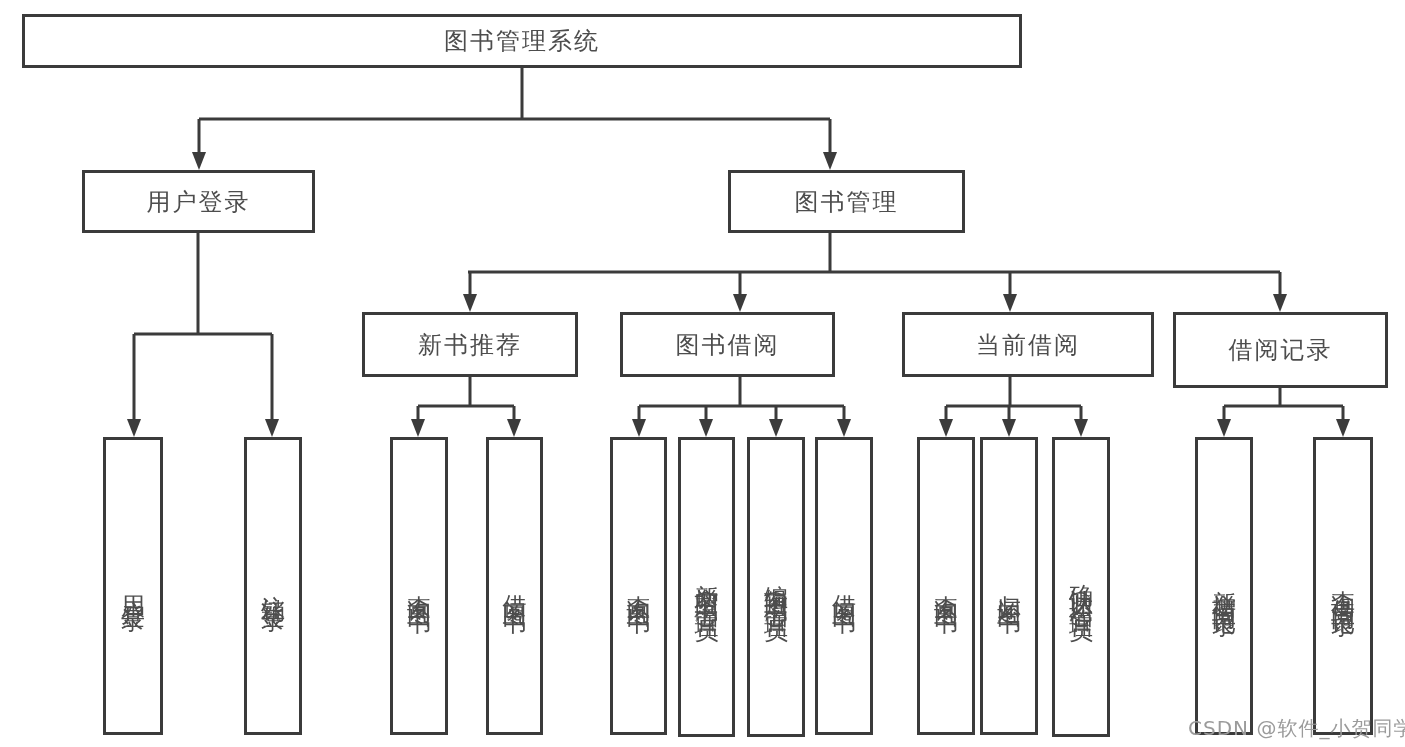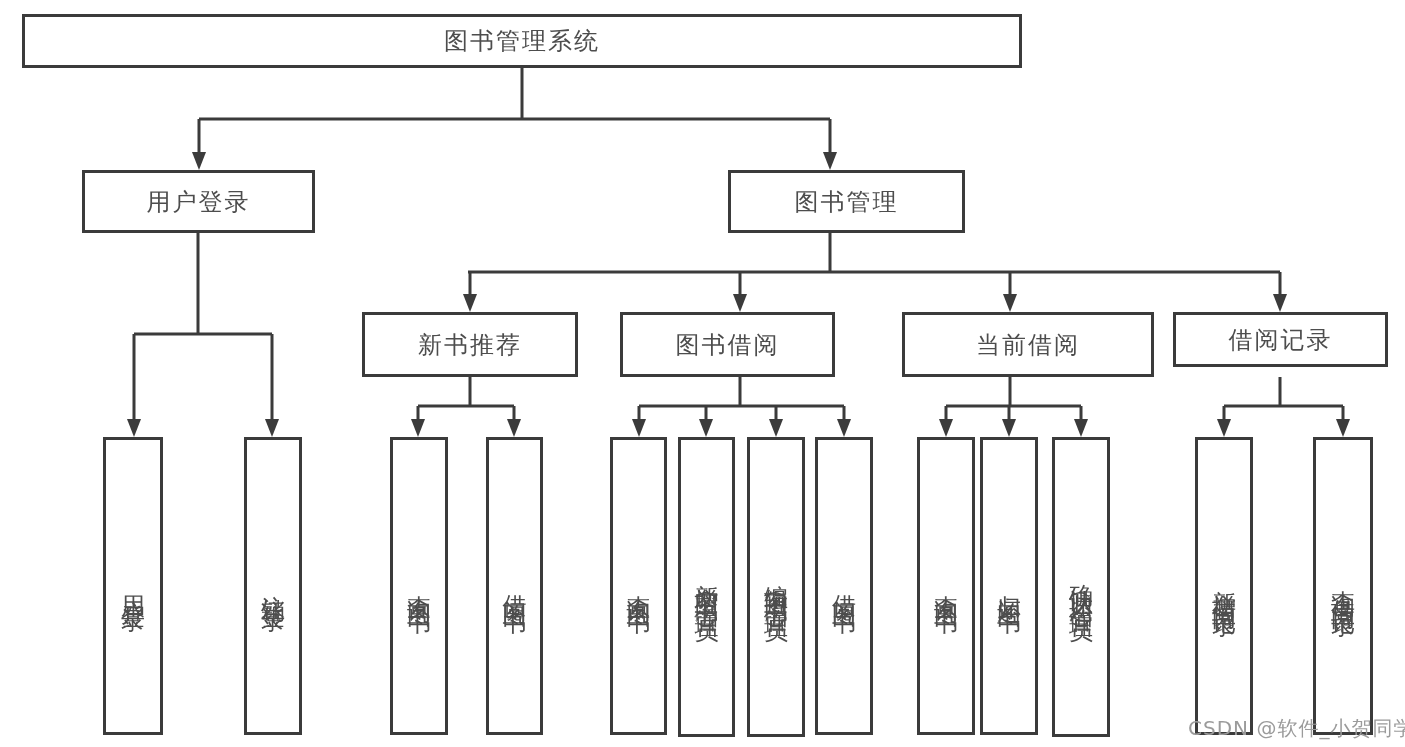--- a/index.html
+++ b/index.html
@@ -123,21 +123,21 @@
 
   <div class="node h-node" style="left:362px; top:312px; width:216px; height:65px;">
     <span>新书推荐</span>
   </div>
   <div class="node h-node" style="left:620px; top:312px; width:215px; height:65px;">
     <span>图书借阅</span>
   </div>
   <div class="node h-node" style="left:902px; top:312px; width:252px; height:65px;">
     <span>当前借阅</span>
   </div>
-  <div class="node h-node" style="left:1173px; top:312px; width:215px; height:55px;">
+  <div class="node h-node" style="left:1173px; top:312px; width:215px; height:76px;">
     <span>借阅记录</span>
   </div>
 
   <div class="node v-node" style="left:103px; top:437px; width:60px; height:298px;">
     <span>用户登录</span>
   </div>
   <div class="node v-node" style="left:244px; top:437px; width:58px; height:298px;">
     <span>注销登录</span>
   </div>
 

